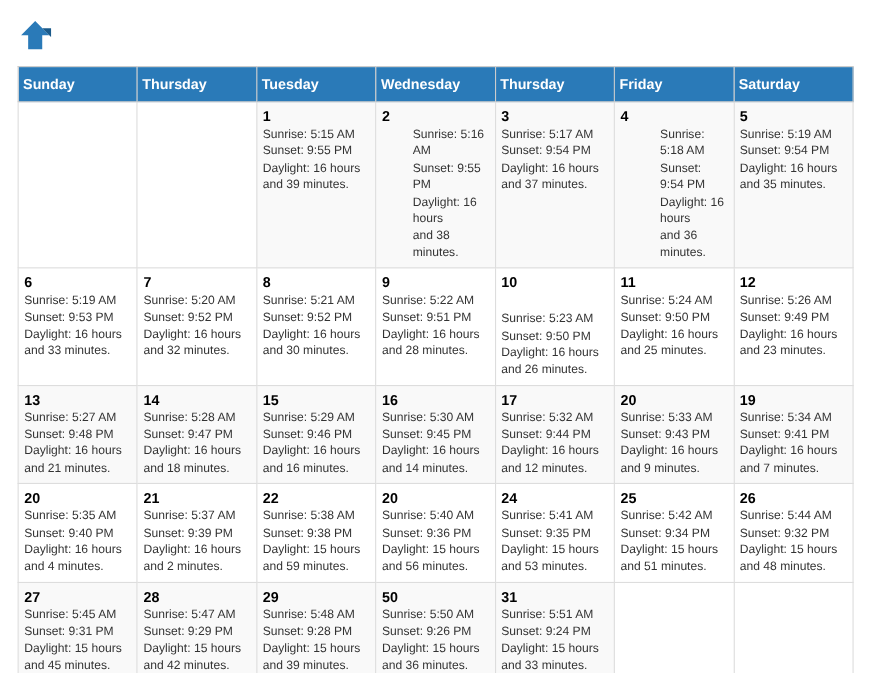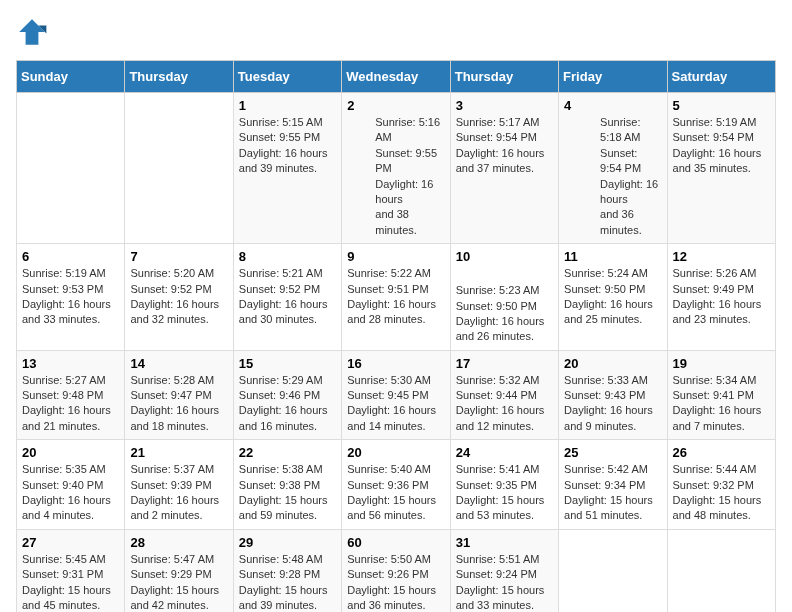--- a/index.html
+++ b/index.html
@@ -319,21 +319,21 @@
 and 42 minutes.</div>
         </td>
         <td>
           <span class="day-num">29</span>
           <div class="day-info" style="white-space: pre-line;">Sunrise: 5:48 AM
 Sunset: 9:28 PM
 Daylight: 15 hours
 and 39 minutes.</div>
         </td>
         <td>
-          <span class="day-num">60</span>
+          <span class="day-num">50</span>
           <div class="day-info" style="white-space: pre-line;">Sunrise: 5:50 AM
 Sunset: 9:26 PM
 Daylight: 15 hours
 and 36 minutes.</div>
         </td>
         <td>
           <span class="day-num">31</span>
           <div class="day-info" style="white-space: pre-line;">Sunrise: 5:51 AM
 Sunset: 9:24 PM
 Daylight: 15 hours

